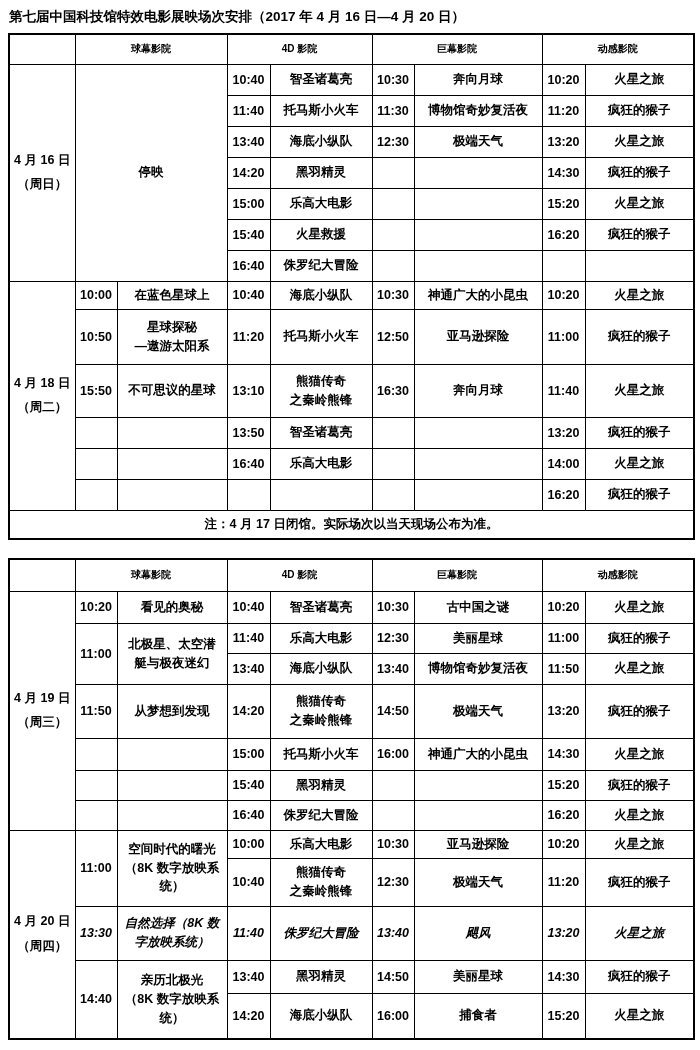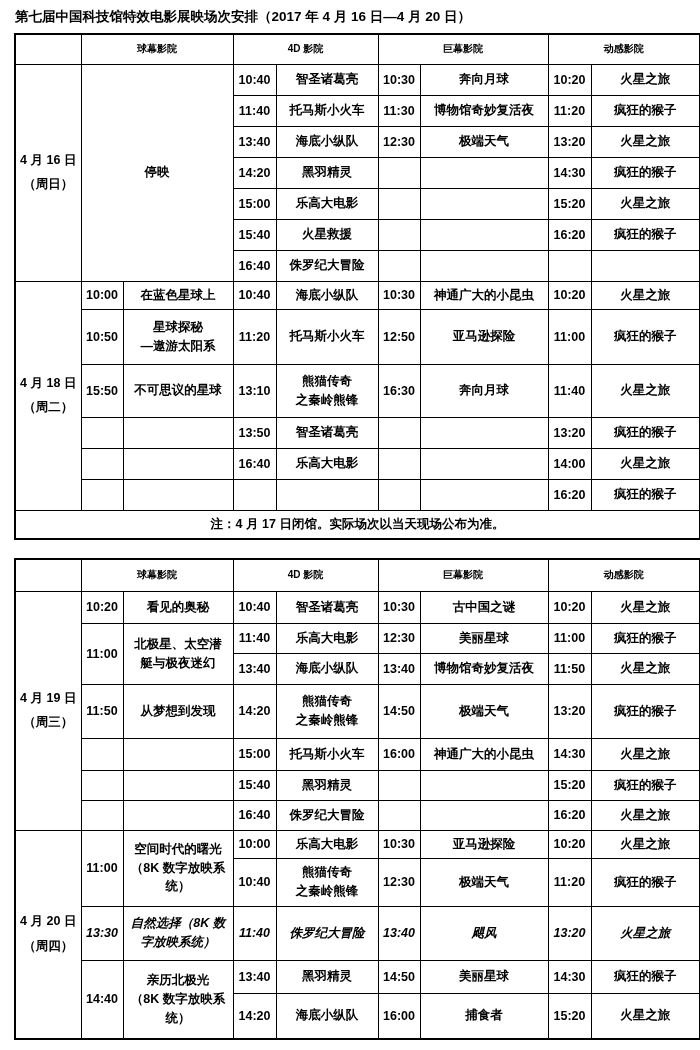--- a/index.html
+++ b/index.html
@@ -5,21 +5,21 @@
   * { box-sizing: border-box; }
   html, body { margin: 0; padding: 0; }
   body {
     width: 700px;
     height: 1050px;
     background: #ffffff;
     color: #000000;
     font-family: "Liberation Sans", "DejaVu Sans", sans-serif;
     font-weight: 700;
   }
-  .page { padding: 6px 7px 0 14px; }
+  .page { padding: 6px 7px 0 8px; }
   .page-title {
     font-size: 13.5px;
     font-weight: 700;
     margin: 2px 0 7px 1px;
     white-space: nowrap;
   }
   table.sched {
     border-collapse: collapse;
     table-layout: fixed;
     width: 685px;

